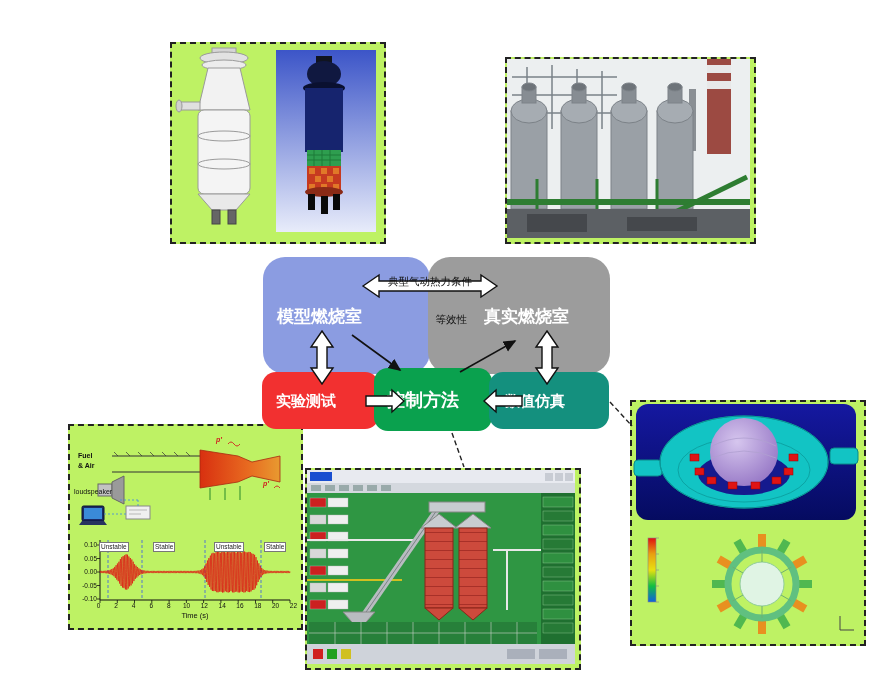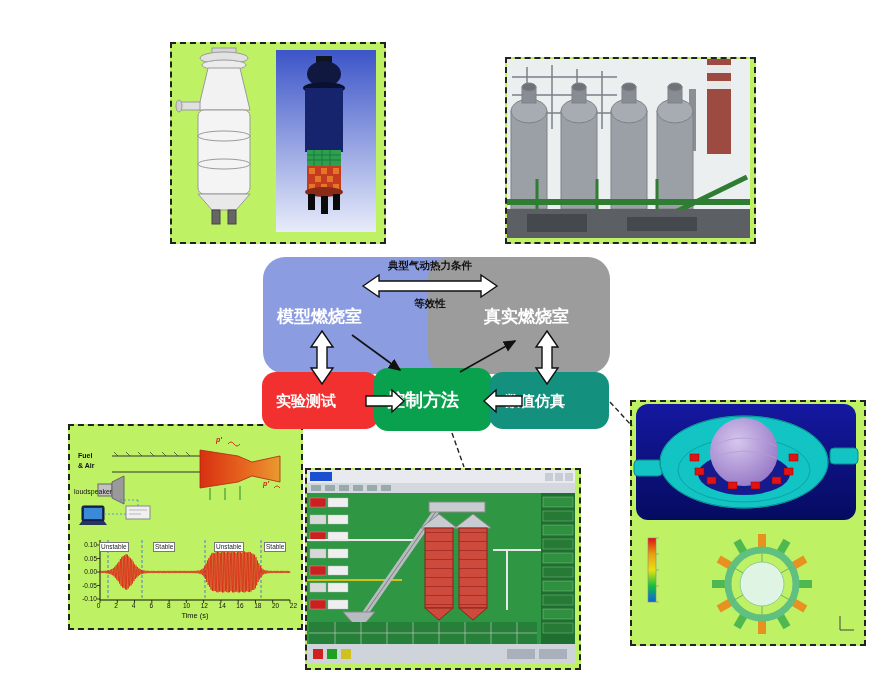--- a/index.html
+++ b/index.html
@@ -3,21 +3,21 @@
 <meta charset="utf-8">
 <style>
   html,body{margin:0;padding:0;background:#fff;}
   #canvas{position:relative;width:887px;height:686px;background:#fff;overflow:hidden;
           font-family:"Liberation Sans","DejaVu Sans",sans-serif;}
   .panel{position:absolute;border:2px dashed #222;background:#bef264;z-index:1;}
   .panel svg{position:absolute;left:0;top:0;}
   .node{position:absolute;z-index:2;color:#fff;font-weight:700;}
   .node .lbl{position:absolute;white-space:nowrap;}
   #arrows{position:absolute;left:0;top:0;z-index:3;pointer-events:none;}
-  .flowlabel{position:absolute;z-index:4;color:#111;font-weight:700;font-size:10.5px;text-align:center;}
+  .flowlabel{position:absolute;z-index:4;color:#111;font-weight:400;font-size:10.5px;text-align:center;margin-top:16px;}
   .tinytext{position:absolute;z-index:2;color:#111;}
   .region{position:absolute;z-index:2;font-size:6.5px;color:#222;border:0.5px solid #777;
           background:#fff;padding:0 1px;line-height:8px;}
   .yticks{position:absolute;left:2px;top:115px;width:25px;height:62px;display:flex;
           flex-direction:column;justify-content:space-between;z-index:2;}
   .yticks span{font-size:6.5px;height:8px;line-height:8px;text-align:right;color:#111;}
   .xticks{position:absolute;left:25px;top:176px;width:202px;display:flex;
           justify-content:space-between;z-index:2;}
   .xticks span{font-size:6.5px;color:#111;min-width:7px;text-align:center;}
   .xlabel{position:absolute;left:75px;top:185px;width:100px;text-align:center;
@@ -114,38 +114,38 @@
         <line x1="150" y1="120" x2="150" y2="150" stroke-width="3"></line>
       </g>
       <g>
         <rect x="0" y="150" width="243" height="29" fill="#5c6064"></rect>
         <rect x="20" y="155" width="60" height="18" fill="#45484c"></rect>
         <rect x="120" y="158" width="70" height="14" fill="#45484c"></rect>
       </g>
     </svg>
   </div>
 
-  <div class="node" style="left: 263px; top: 257px; width: 167px; height: 117px; border-radius: 22px; background: rgb(139, 156, 225); padding-left: 40px;">
+  <div class="node" style="left: 263px; top: 257px; width: 167px; height: 117px; border-radius: 22px; background: rgb(139, 156, 225);">
     <span class="lbl" style="left:14px;top:48px;font-size:17px;">模型燃烧室</span>
   </div>
   <div class="node" style="left: 428px; top: 257px; width: 182px; height: 117px; border-radius: 22px; background: rgb(156, 156, 156);">
     <span class="lbl" style="left:56px;top:48px;font-size:17px;">真实燃烧室</span>
   </div>
   <div class="node" style="left: 262px; top: 372px; width: 117px; height: 57px; border-radius: 14px; background: rgb(242, 48, 48);">
     <span class="lbl" style="left:14px;top:20px;font-size:15px;">实验测试</span>
   </div>
   <div class="node" style="left: 374px; top: 368px; width: 118px; height: 63px; border-radius: 14px; background: rgb(10, 161, 78);">
     <span class="lbl" style="left:13px;top:20px;font-size:18px;">控制方法</span>
   </div>
   <div class="node" style="left: 489px; top: 372px; width: 120px; height: 57px; border-radius: 14px; background: rgb(20, 144, 126);">
     <span class="lbl" style="left:16px;top:20px;font-size:15px;">数值仿真</span>
   </div>
 
   <div class="flowlabel" style="left:356px;top:259px;width:148px;">典型气动热力条件</div>
-  <div class="flowlabel" style="left:393px;top:297px;width:74px;">等效性</div>
+  <div class="flowlabel" style="left:393px;top:297px;width:74px;text-align:right;">等效性</div>
 
   <svg id="arrows" width="887" height="686" viewBox="0 0 887 686">
     <defs>
       <marker id="ah" markerWidth="9" markerHeight="9" refX="7" refY="3.5" orient="auto">
         <polygon points="0,0 8,3.5 0,7" fill="#111"></polygon>
       </marker>
     </defs>
 
     <polygon points="363,286 379,275 379,281 481,281 481,275 497,286 481,297 481,291 379,291 379,297" fill="#fff" stroke="#111" stroke-width="1.4"></polygon>
 

